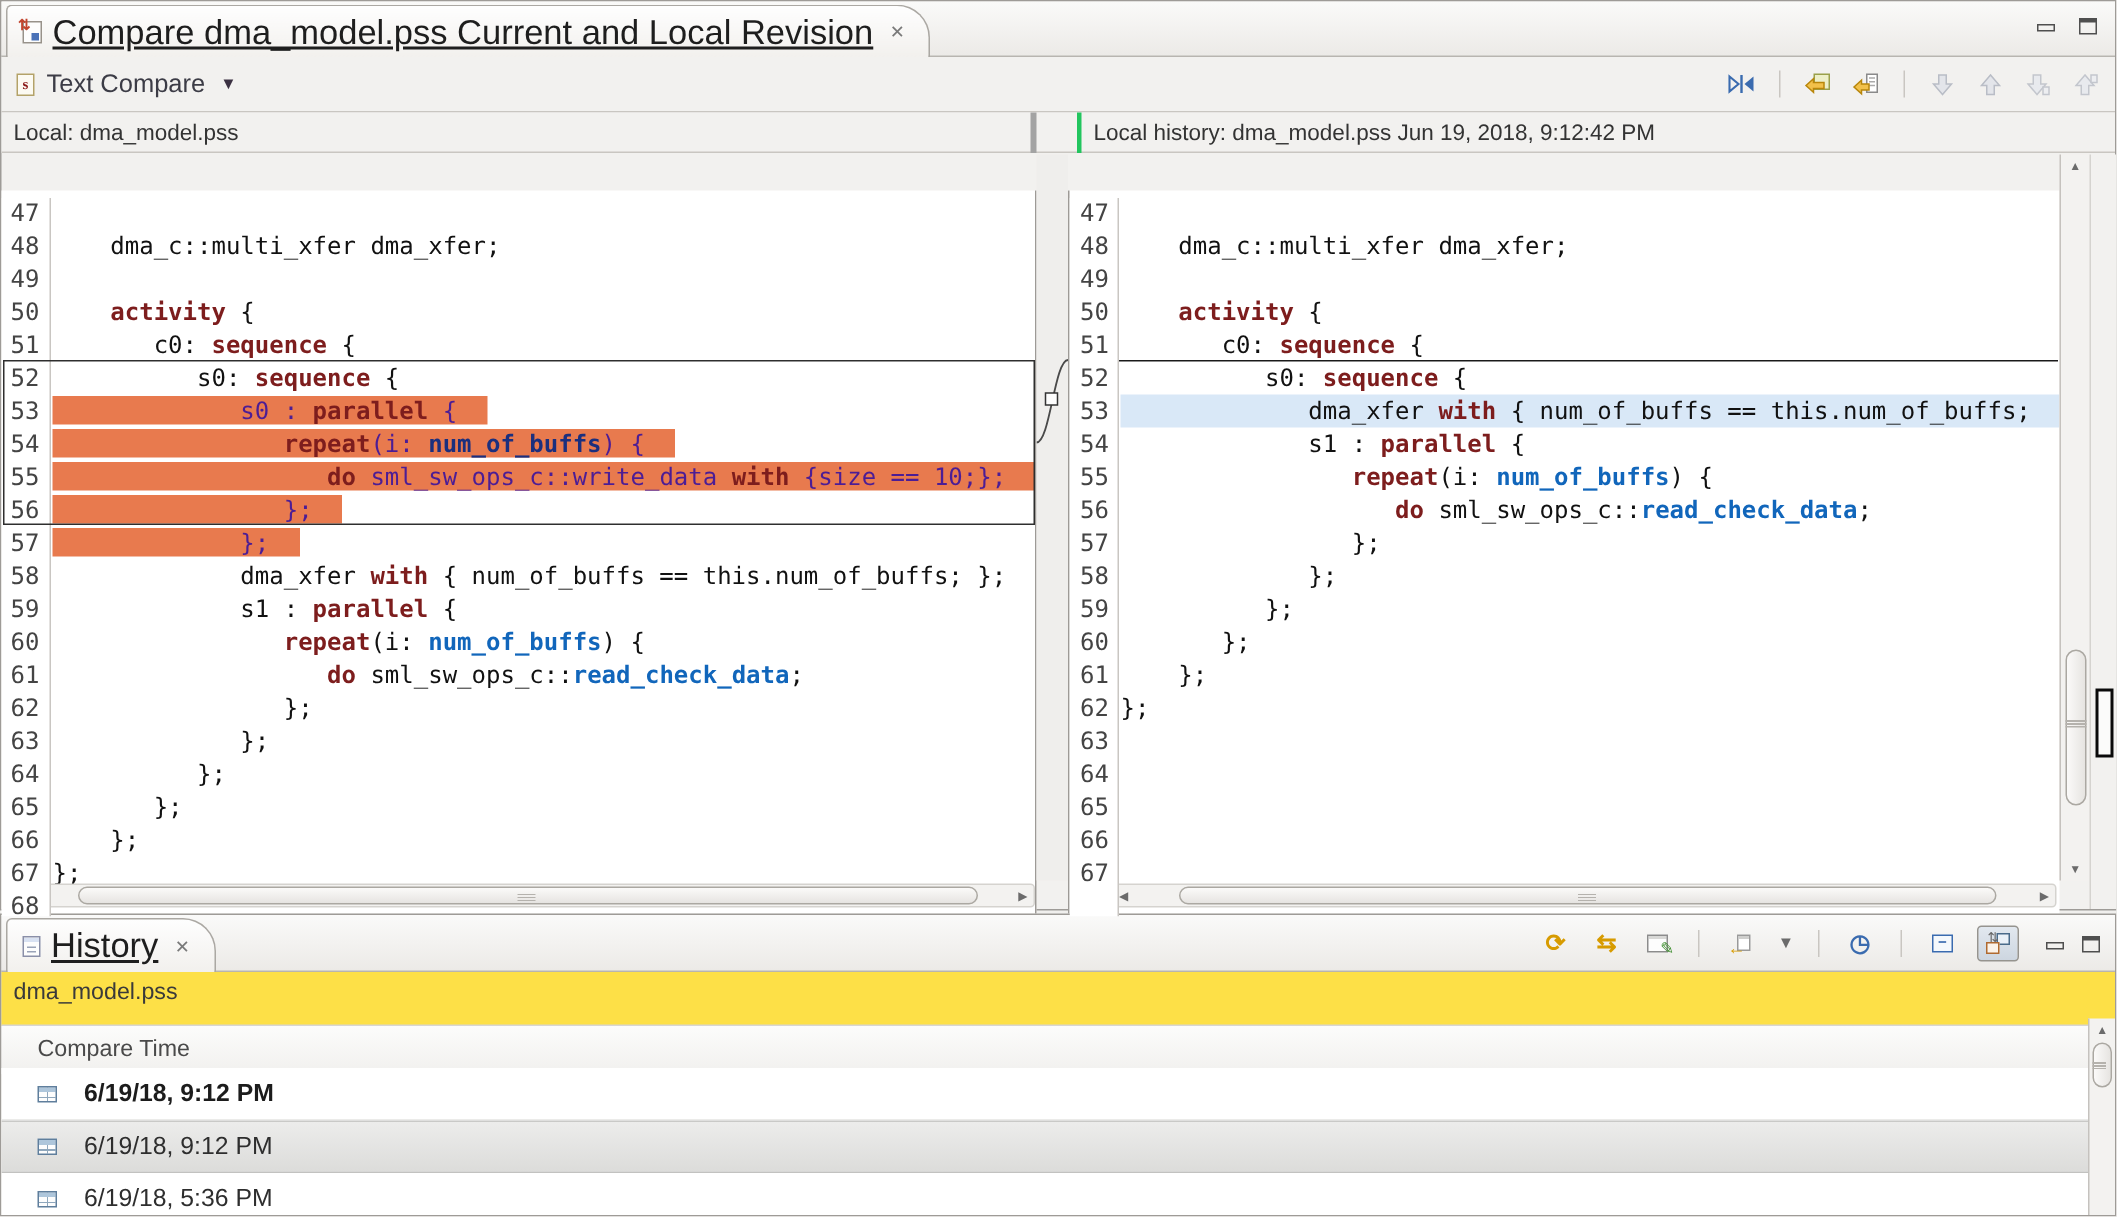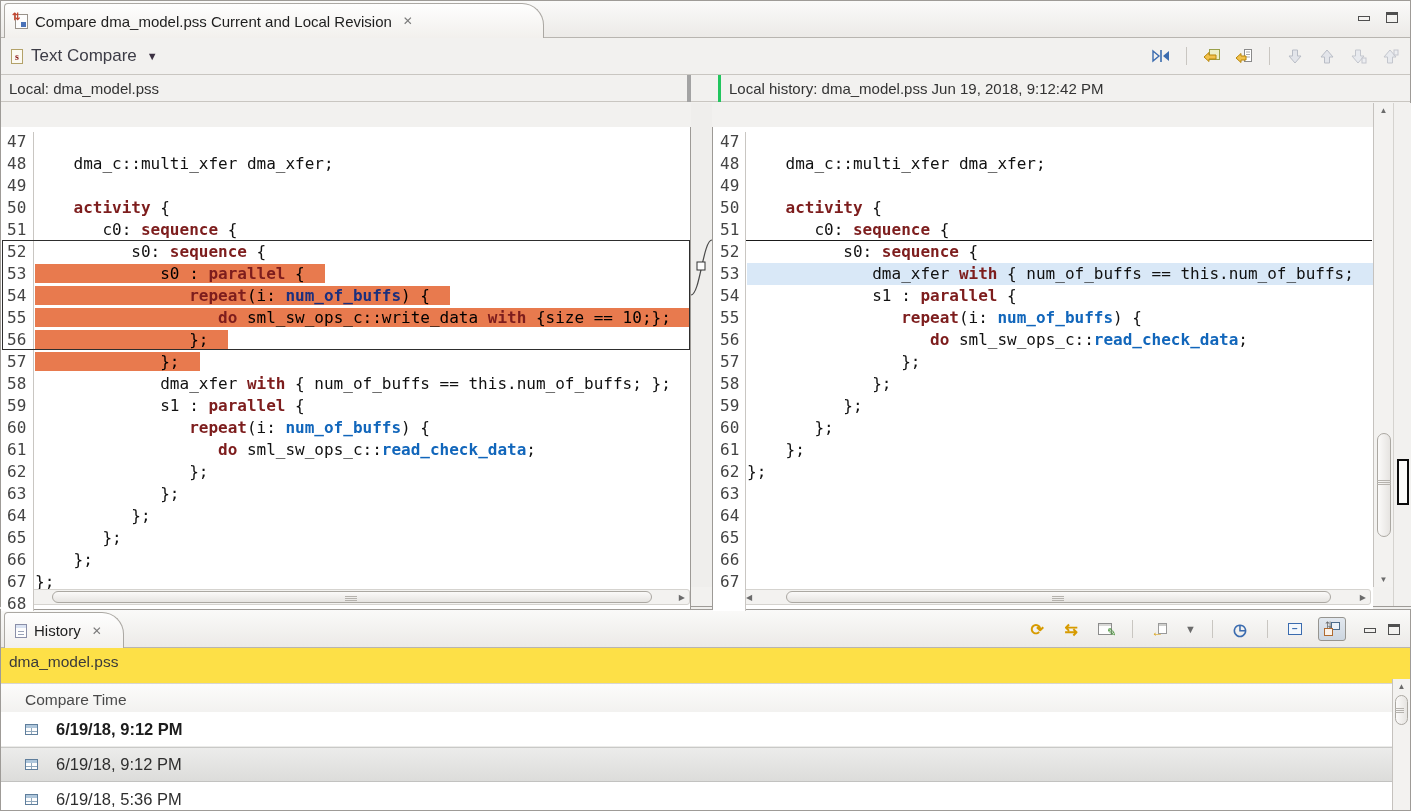--- a/index.html
+++ b/index.html
@@ -9,21 +9,21 @@
     background:#F0EFED; font-family:"Liberation Sans", sans-serif; color:#2B2B2B;
   }
   
   .section { position:absolute; left:0; width:1411px; background:#F2F1EF; border:1px solid #9E9B97; }
   .tabbar { position:relative; height:37px; background:linear-gradient(#FAFAF9,#ECEAE7); border-bottom:1px solid #B8B5B0; }
   .tab {
     position:absolute; left:3px; top:2px; height:35px; display:flex; align-items:center; gap:7px;
     padding:0 16px 0 10px; background:linear-gradient(#FEFEFE,#F2F0ED);
     border:1px solid #ABA8A3; border-bottom:none; border-radius:4px 22px 0 0;
   }
-  .tab-title { font-size:15px; color:#1E1E1E; white-space:nowrap; }
+  .tab-title { font-size:23px; color:#1E1E1E; white-space:nowrap;text-decoration:underline; }
   .close-x { font-size:12px; color:#7A7A7A; margin-left:4px; cursor:default; }
   .win-controls { position:absolute; right:12px; top:11px; display:flex; gap:16px; align-items:center; }
   .min-glyph { width:12px; height:5px; border:1px solid #4F4F4F; margin-top:2px; }
   .max-glyph { width:12px; height:11px; border:1px solid #4F4F4F; border-top:3px solid #4F4F4F; }
   .sep { width:1px; height:18px; background:#C9C6C1; margin:0 4px; }
 
   
   .cmp-toolbar { position:relative; height:37px; background:#F2F1EF; border-bottom:1px solid #C9C6C1; display:flex; align-items:center; }
   .mode-select { display:flex; align-items:center; gap:8px; padding:0 10px; height:100%; }
   .mode-label { font-size:17px; color:#3C3C46; }
@@ -43,21 +43,21 @@
   .pane { position:absolute; top:0; height:484px; background:#FFFFFF; overflow:hidden;margin-top:24px; }
   .pane-left  { left:0; width:690px; border-right:1px solid #9D9A96; }
   .pane-right { left:711px; width:661px; border-left:1px solid #9D9A96; }
   .gutter { position:absolute; left:0; top:5px; width:33px; bottom:0; border-right:1px solid #C9C6C2; background:#fff; z-index:2; }
   .ln { height:22px; font:16px "DejaVu Sans Mono", monospace; color:#444; padding-left:6px; }
   .code-lines { position:absolute; left:0; top:4px; right:0; }
   .code-line { height:22px; white-space:pre; font:16px/22px "DejaVu Sans Mono", monospace; color:#111; margin-left:34px; }
   .seg-kw { color:var(--kw); font-weight:bold; }
   .seg-id { color:var(--id); font-weight:bold; }
   .hl-orange .hlbg { background:var(--diff); padding-right:20px; }
-  .hl-orange .seg-pl { color:#000000;text-align:right; }
+  .hl-orange .seg-pl { color:#4c1d95;text-align:right; }
   .hl-orange .seg-id { color:#1B2F7E; }
   .hl-blue { background:var(--sel); }
   .diff-box { position:absolute; left:1px; top:137px; width:688px; height:110px; border:1px solid #2E2E2E; z-index:3; pointer-events:none; }
   .right-topline { position:absolute; left:745px; right:40px; top:137px; height:0; border-top:1px solid #1A1A1A; z-index:3; }
   .center-strip { position:absolute; left:690px; top:0; width:21px; height:484px; background:#EFEEEC; z-index:1; }
 
   
   .vscroll { position:absolute; left:1372px; top:0; width:20px; height:484px; background:#F3F2F0; border-left:1px solid #C5C2BE; }
   .vthumb { position:absolute; left:3px; width:14px; background:linear-gradient(90deg,#FBFAF9,#E6E4E1); border:1px solid #ABA8A2; border-radius:8px; }
   .sb-arrow { position:absolute; left:0; width:100%; text-align:center; font-size:8px; color:#6B6B6B; }

